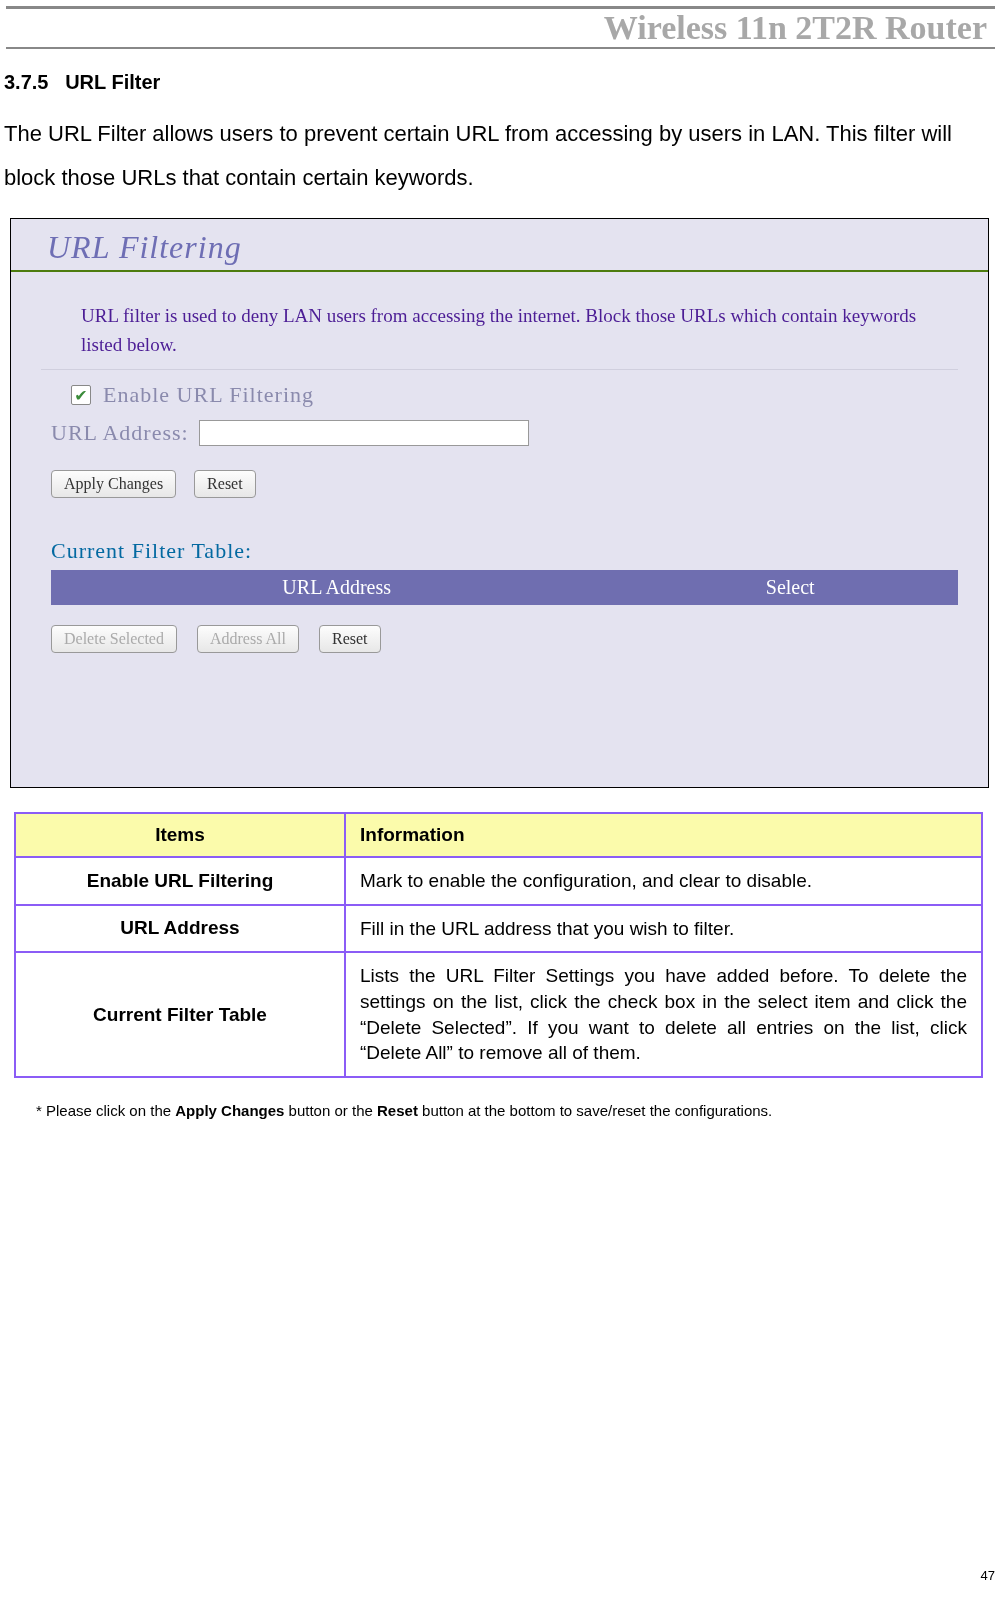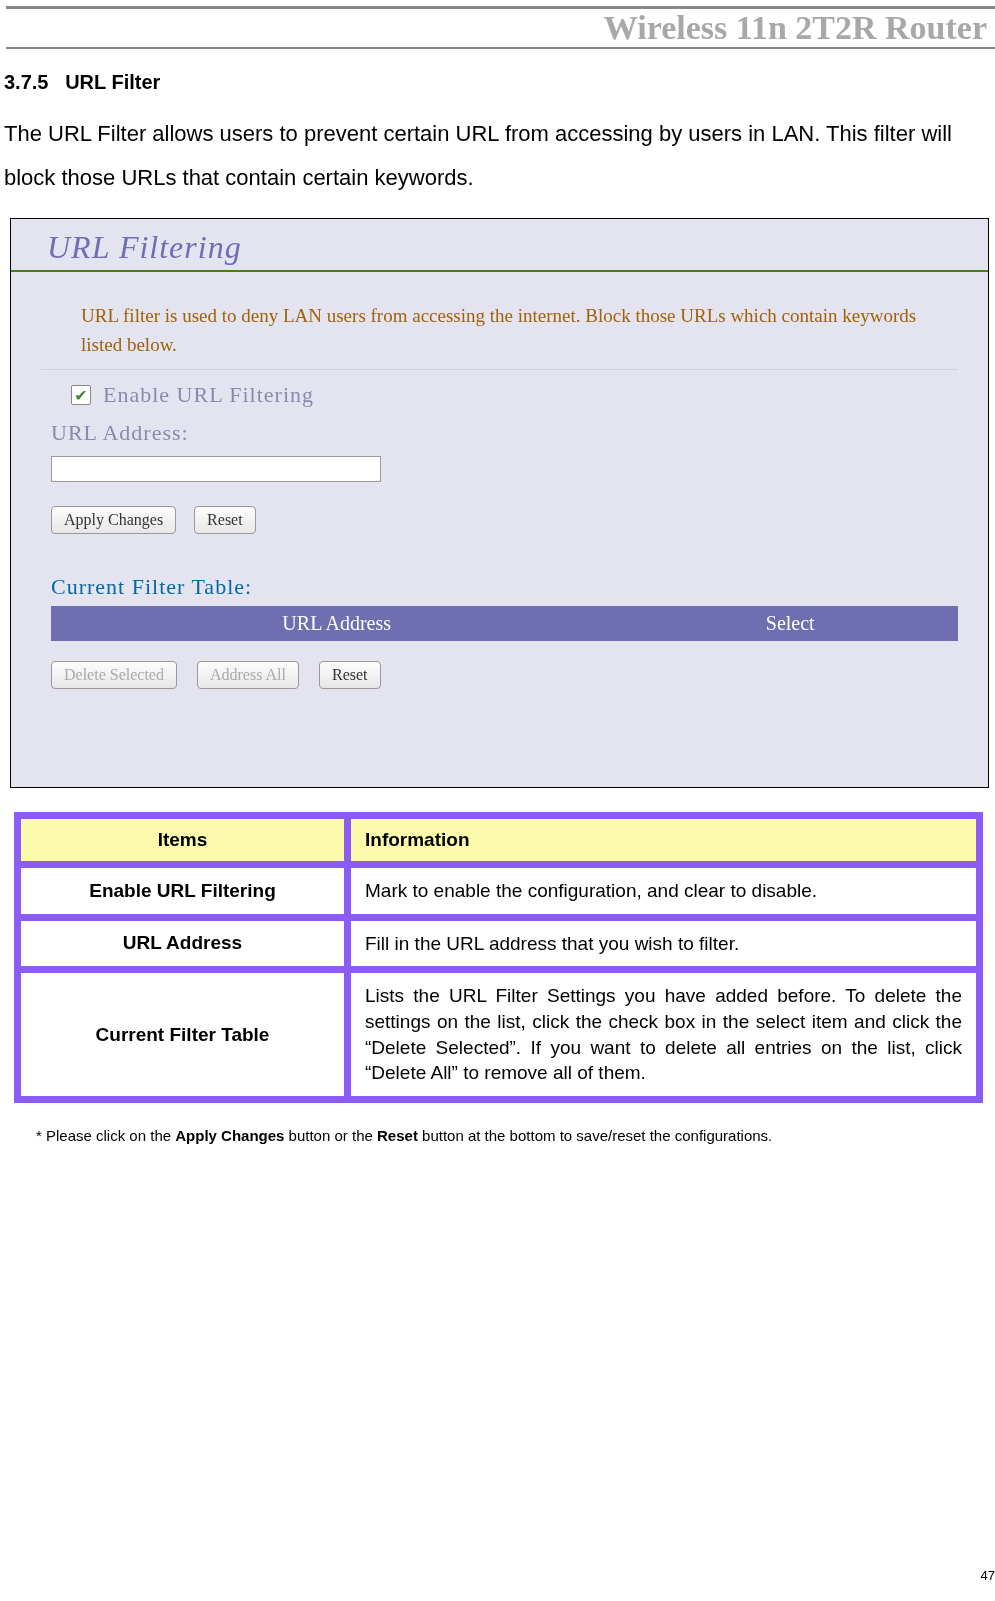--- a/index.html
+++ b/index.html
@@ -48,21 +48,21 @@
   font-family: Georgia, "Times New Roman", serif;
   font-style: italic;
   color: #6e6eb4;
   font-size: 32px;
   padding: 10px 0 4px 36px;
   border-bottom: 2px solid #4d7c0f;
   letter-spacing: 1px;
 }
 .ss-desc {
   font-family: Georgia, "Times New Roman", serif;
-  color: #a16207;
+  color: #4c1d95;
   font-size: 19px;
   padding: 30px 40px 10px 40px;
   line-height: 1.5;
   border-bottom: 1px solid #d0cfde;
   margin: 0 30px;
 }
 .ss-field-row {
   padding: 12px 0 0 60px;
   display: flex;
   align-items: center;
@@ -82,23 +82,22 @@
 }
 .ss-label {
   font-family: Georgia, "Times New Roman", serif;
   color: #8a8aad;
   font-size: 22px;
   letter-spacing: 1px;
 }
 .ss-url-row {
   padding: 12px 0 0 40px;
   display: flex;
-  align-items: flex-start;
+  align-items: flex-end;
   gap: 10px;
-  flex-direction: column;
 }
 .ss-input {
   width: 330px;
   height: 26px;
   background: #fff;
   border: 1px solid #999;
 }
 .ss-btn-row {
   padding: 24px 0 0 40px;
   display: flex;
@@ -137,21 +136,21 @@
   display: flex;
   gap: 20px;
 }
 
 .info-table {
   border-collapse: collapse;
   margin: 24px 6px 0 14px;
   width: calc(100% - 26px);
 }
 .info-table th, .info-table td {
-  border: 7px solid #8b5cf6;
+  border: 2px solid #8b5cf6;
   padding: 10px 14px;
   font-size: 19px;
   vertical-align: middle;
 }
 .info-table th {
   background: #fbfbab;
   font-weight: bold;
 }
 .info-table th.items { width: 330px; text-align: center; }
 .info-table th.info { text-align: left; }

